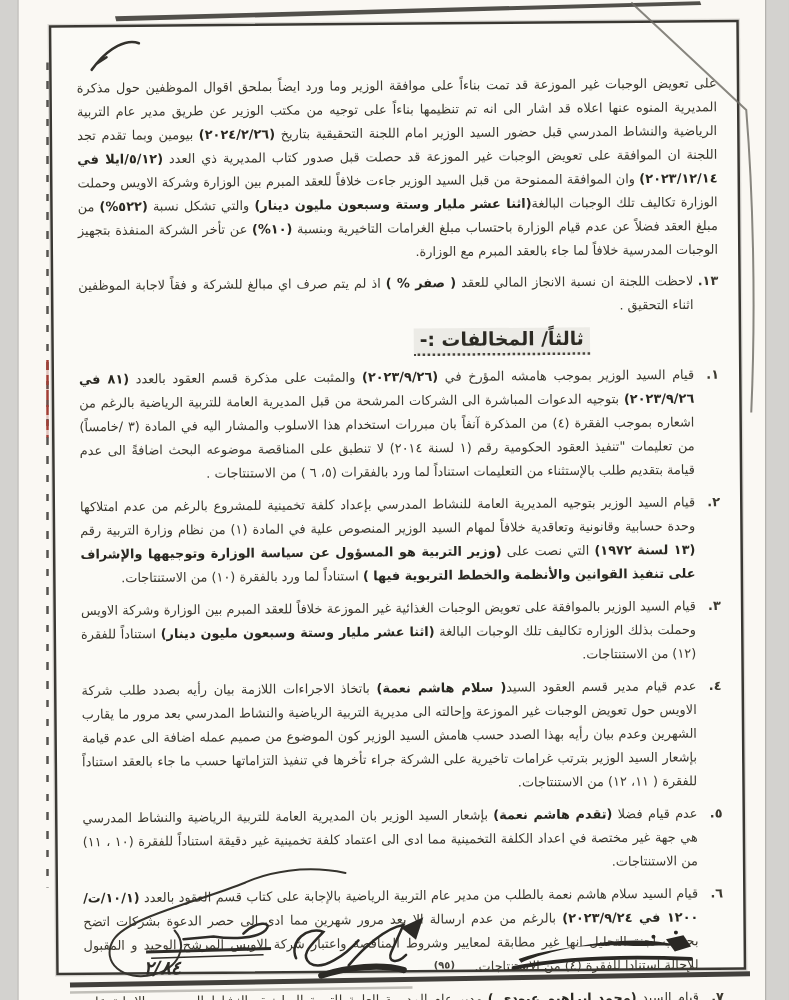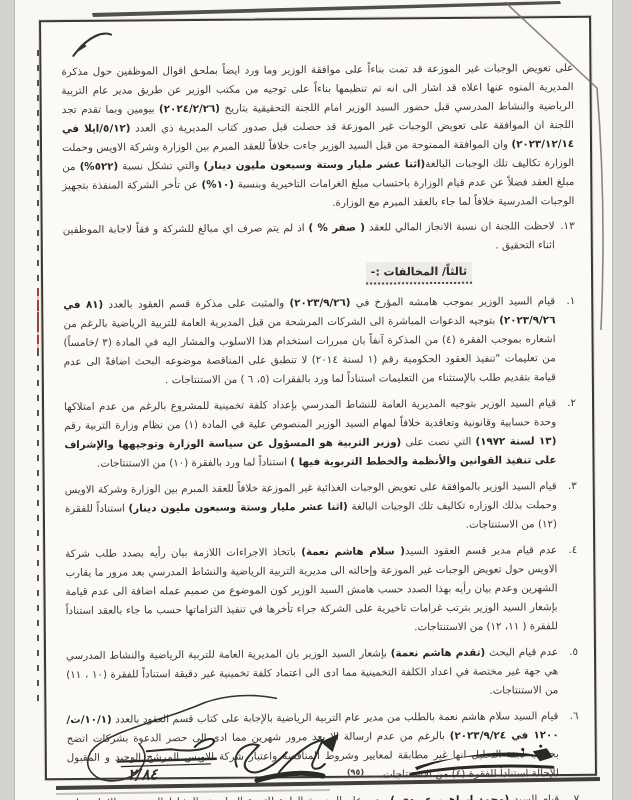--- a/index.html
+++ b/index.html
@@ -39,26 +39,26 @@
     position: absolute; inset: 0; padding: 40px 16px 0 20px;
     direction: rtl; text-align: justify;
     font-size: 10.3px; line-height: 19px; color: #3c392f;
     letter-spacing: 0;
   }
   .content .b { font-weight: 700; color: #2a2821; }
   p.para { margin-bottom: 6px; }
   .finding { margin: 2px 0 8px 0; }
   .heading-line { margin: 2px 0 8px 0; padding-right: 103px; }
   .section-heading {
-    display: inline-block; font-weight: 700; font-size: 11px;
+    display: inline-block; font-weight: 700; font-size: 15px;
     color: #2c2a23; background: rgba(70,66,55,.08);
     border-bottom: 2px dotted #4a473e; padding: 0 5px 1px 5px;
   }
   .item { position: relative; padding-right: 20px; margin-bottom: 7px; }
-  .item .num { position: absolute; right: 0; top: 0; font-weight: 400; margin-left: 36px; }
+  .item .num { position: absolute; right: 0; top: 0; font-weight: 700; margin-left: 36px; }
   
   svg.mark { position: absolute; pointer-events: none; }
   .hw-number {
     position: absolute; font-size: 15px; font-weight: 700; color: #2e2c28;
     font-style: italic; letter-spacing: 2px; direction: rtl;
   }
   .hw-note {
     position: absolute; font-size: 8px; color: #44423c; letter-spacing: 1px;
   }
   .overlay { position: absolute; inset: 0; pointer-events: none; }
@@ -87,36 +87,36 @@
 
       <div class="heading-line">
         <span class="section-heading">ثالثاً/ المخالفات :-</span>
       </div>
 
       <div>
           <div class="item"><span class="num">١.</span><span><span>قيام السيد الوزير بموجب هامشه المؤرخ في </span><span class="b">(٢٠٢٣/٩/٢٦)</span><span> والمثبت على مذكرة قسم العقود بالعدد </span><span class="b">(٨١ في ٢٠٢٣/٩/٢٦)</span><span> بتوجيه الدعوات المباشرة الى الشركات المرشحة من قبل المديرية العامة للتربية الرياضية بالرغم من اشعاره بموجب الفقرة (٤) من المذكرة آنفاً بان مبررات استخدام هذا الاسلوب والمشار اليه في المادة (٣ /خامساً) من تعليمات "تنفيذ العقود الحكومية رقم (١ لسنة ٢٠١٤) لا تنطبق على المناقصة موضوعه البحث اضافةً الى عدم قيامة بتقديم طلب بالإستثناء من التعليمات استناداً لما ورد بالفقرات (٥، ٦ ) من الاستنتاجات .</span></span></div>
           <div class="item"><span class="num">٢.</span><span><span>قيام السيد الوزير بتوجيه المديرية العامة للنشاط المدرسي بإعداد كلفة تخمينية للمشروع بالرغم من عدم امتلاكها وحدة حسابية وقانونية وتعاقدية خلافاً لمهام السيد الوزير المنصوص علية في المادة (١) من نظام وزارة التربية رقم </span><span class="b">(١٣ لسنة ١٩٧٢)</span><span> التي نصت على </span><span class="b">(وزير التربية هو المسؤول عن سياسة الوزارة وتوجيهها والإشراف على تنفيذ القوانين والأنظمة والخطط التربوية فيها )</span><span> استناداً لما ورد بالفقرة (١٠) من الاستنتاجات.</span></span></div>
           <div class="item"><span class="num">٣.</span><span><span>قيام السيد الوزير بالموافقة على تعويض الوجبات الغذائية غير الموزعة خلافاً للعقد المبرم بين الوزارة وشركة الاويس وحملت بذلك الوزاره تكاليف تلك الوجبات البالغة </span><span class="b">(اثنا عشر مليار وستة وسبعون مليون دينار)</span><span> استناداً للفقرة (١٢) من الاستنتاجات.</span></span></div>
           <div class="item"><span class="num">٤.</span><span><span>عدم قيام مدير قسم العقود السيد</span><span class="b">( سلام هاشم نعمة)</span><span> باتخاذ الاجراءات اللازمة بيان رأيه بصدد طلب شركة الاويس حول تعويض الوجبات غير الموزعة وإحالته الى مديرية التربية الرياضية والنشاط المدرسي بعد مرور ما يقارب الشهرين وعدم بيان رأيه بهذا الصدد حسب هامش السيد الوزير كون الموضوع من صميم عمله اضافة الى عدم قيامة بإشعار السيد الوزير بترتب غرامات تاخيرية على الشركة جراء تأخرها في تنفيذ التزاماتها حسب ما جاء بالعقد استناداً للفقرة ( ١١، ١٢) من الاستنتاجات.</span></span></div>
-          <div class="item"><span class="num">٥.</span><span><span>عدم قيام البحث </span><span class="b">(تقدم هاشم نعمة)</span><span> بإشعار السيد الوزير بان المديرية العامة للتربية الرياضية والنشاط المدرسي هي جهة غير مختصة في اعداد الكلفة التخمينية مما ادى الى اعتماد كلفة تخمينية غير دقيقة استناداً للفقرة (١٠ ، ١١) من الاستنتاجات.</span></span></div>
+          <div class="item"><span class="num">٥.</span><span><span>عدم قيام فضلا </span><span class="b">(تقدم هاشم نعمة)</span><span> بإشعار السيد الوزير بان المديرية العامة للتربية الرياضية والنشاط المدرسي هي جهة غير مختصة في اعداد الكلفة التخمينية مما ادى الى اعتماد كلفة تخمينية غير دقيقة استناداً للفقرة (١٠ ، ١١) من الاستنتاجات.</span></span></div>
           <div class="item"><span class="num">٦.</span><span><span>قيام السيد سلام هاشم نعمة بالطلب من مدير عام التربية الرياضية بالإجابة على كتاب قسم العقود بالعدد </span><span class="b">(١٠/١/ت/١٢٠٠ في ٢٠٢٣/٩/٢٤)</span><span> بالرغم من عدم ارسالة الا بعد مرور شهرين مما ادى الى حصر الدعوة بشركات اتضح بحسب لجنة التحليل انها غير مطابقة لمعايير وشروط المناقصة واعتبار شركة الاويس المرشح الوحيد و المقبول للإحالة استناداً للفقرة (٤) من الاستنتاجات.</span></span></div>
           <div class="item"><span class="num">٧.</span><span><span>قيام السيد </span><span class="b">(محمد ابراهيم عبودي )</span><span> مدير عام المديرية العامة للتربية الرياضية والنشاط المدرسي بالإجابة على كتاب قسم العقود المرقم </span></span></div>
         </div>
     </div>
 
     <svg class="mark" style="left:30px; top:668px;" width="210" height="112" viewBox="0 0 210 112">
       <path d="M200 10 C168 3 138 9 120 17 M120 17 C82 32 26 44 14 62 C3 80 22 96 46 90 C66 85 74 68 63 55" fill="none" stroke="#35332d" stroke-width="1.6" stroke-linecap="round"></path>
     </svg>
 
     <svg class="mark" style="left:52px; top:712px;" width="130" height="46" viewBox="0 0 130 46">
       <path d="M96 14 C106 4 120 4 114 11 C106 19 84 18 72 16 L48 18" fill="none" stroke="#2e2c28" stroke-width="2" stroke-linecap="round"></path>
       <path d="M18 28 L118 26" stroke="#2e2c28" stroke-width="2.4"></path>
       <path d="M22 33 L112 31" stroke="#2e2c28" stroke-width="1.2"></path>
     </svg>
-    <span class="hw-number" style="left:81px; top:744px;">٢/٨٤</span>
+    <span class="hw-number" style="left:68px; top:744px;">٢/٨٤</span>
 
     <svg class="mark" style="left:170px; top:712px;" width="150" height="66" viewBox="0 0 150 66">
       <path d="M20 34 C14 20 30 8 42 13 C34 22 22 31 31 38 C41 45 60 31 70 20" fill="none" stroke="#2c2a26" stroke-width="2" stroke-linecap="round"></path>
       <path d="M62 40 C74 26 92 10 106 8 L96 30 C93 37 100 40 108 32" fill="none" stroke="#2c2a26" stroke-width="2" stroke-linecap="round"></path>
       <path d="M104 10 L122 2 L116 20 Z" fill="#2c2a26"></path>
       <path d="M40 48 C62 41 88 39 106 44" fill="none" stroke="#2c2a26" stroke-width="5" stroke-linecap="round"></path>
     </svg>
     <span class="hw-note" style="left:300px; top:748px;font-weight:bold;">(٩٥)</span>
 
     <svg class="mark" style="left:360px; top:726px;" width="160" height="40" viewBox="0 0 160 40">

